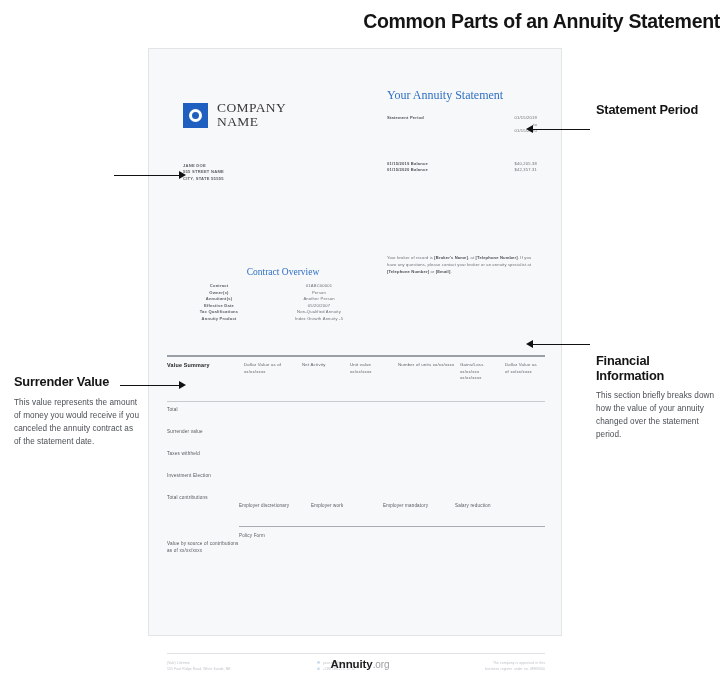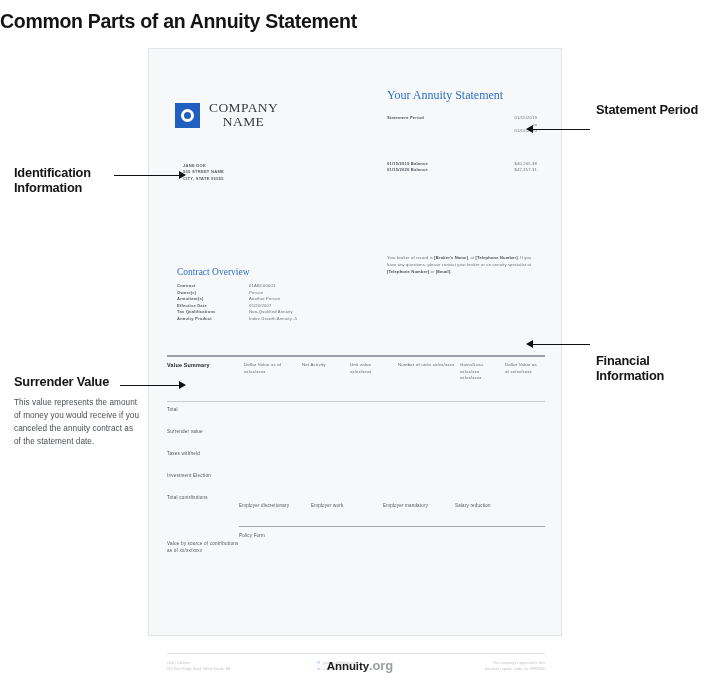--- a/index.html
+++ b/index.html
@@ -8,36 +8,36 @@
     background: #ffffff;
     font-family: "Liberation Sans", sans-serif;
     color: #1a1a1a;
     overflow: hidden;
   }
   #root { position: relative; width: 720px; height: 700px; }
 
   
   .main-title {
     position: absolute; left: 0; top: 10px; width: 720px;
-    text-align: left;
+    text-align: right;
     font-size: 19.5px; font-weight: bold; letter-spacing: -0.3px;
     color: #141414;
   }
 
   
   .doc {
     position: absolute; left: 148px; top: 48px;
     width: 414px; height: 588px;
     background: #f7f8f9;
     border: 1px solid #e2e5e8;
   }
   .doc-inner { position: absolute; left: 0; top: 0; right: 0; bottom: 0; }
 
   
-  .logo-row { position: absolute; left: 26px; top: 52px; display: flex; align-items: center; text-align: center; }
+  .logo-row { position: absolute; left: 34px; top: 52px; display: flex; align-items: center; }
   .logo-mark {
     width: 25px; height: 25px; background: #1f5fc0;
     display: flex; align-items: center; justify-content: center; flex: 0 0 auto;
   }
   .logo-ring {
     width: 13px; height: 13px; border-radius: 50%;
     border: 3px solid #ffffff; background: #1f5fc0;
   }
   .logo-text {
     margin-left: 9px;
@@ -51,21 +51,21 @@
     position: absolute; left: 34px; top: 114px;
     font-size: 4.1px; line-height: 6.4px; font-weight: bold;
     color: #5a5f66; letter-spacing: 0.25px;
   }
 
   
   .section-head-blue {
     font-family: "Liberation Serif", serif;
     font-size: 9.5px; color: #2f6fc4; font-weight: normal;
   }
-  .co { position: absolute; left: 28px; top: 218px; width: 200px; }
+  .co { position: absolute; left: 34px; top: 218px; width: 200px; text-align: center; }
   .co-title { margin-bottom: 6px; }
   .co-table { width: 100%; border-collapse: collapse; }
   .co-table td {
     font-size: 4.1px; line-height: 6.6px; color: #5a5f66;
     padding: 0; vertical-align: top; letter-spacing: 0.2px;
   }
   .co-table td.k { width: 72px; font-weight: bold; }
   .co-table td.v { font-weight: normal; color: #6b7077; }
 
   
@@ -158,21 +158,21 @@
     border-top: 4.5px solid transparent; border-bottom: 4.5px solid transparent;
   }
   .arrow .headR { border-left: 7px solid #111; }
   .arrow .headL { border-right: 7px solid #111; }
 
   
   .brand {
     position: absolute; left: 0; top: 658px; width: 720px; text-align: center;
     font-size: 11.5px; font-weight: bold; color: #1d1d1d; letter-spacing: -0.1px;
   }
-  .brand .org { font-weight: bold; color: #9b9fa4; font-size: 13px; }
+  .brand .org { font-weight: normal; color: #9b9fa4; font-size: 10px; }
 </style>
 </head>
 <body>
 
 <div id="root">
 
   <div class="main-title">Common Parts of an Annuity Statement</div>
 
   <div class="doc">
     <div class="doc-inner">
@@ -304,34 +304,34 @@
         <div class="df-col df-c3">
           <div>The company is approved in this</div>
           <div>business register under no. 4FER000</div>
         </div>
       </div>
 
     </div>
   </div>
 
   <div class="anno a-ident">
-    <h3>Identification Information</h3>
   </div>
 
   <div class="anno a-surr">
     <h3>Surrender Value</h3>
     <p>This value represents the amount of money you would receive if you canceled the annuity contract as of the statement date.</p>
   </div>
 
   <div class="anno a-stmt">
     <h3>Statement Period</h3>
   </div>
 
   <div class="anno a-fin">
     <h3>Financial Information</h3>
+    <p>This section briefly breaks down how the value of your annuity changed over the statement period.</p>
   </div>
 
   <div class="arrow" style="left:114px; top:170px; width:72px;">
     <span class="shaft" style="left:0; width:65px;"></span>
     <span class="headR" style="left:65px;"></span>
   </div>
   <div class="arrow" style="left:120px; top:380px; width:66px;">
     <span class="shaft" style="left:0; width:59px;"></span>
     <span class="headR" style="left:59px;"></span>
   </div>

